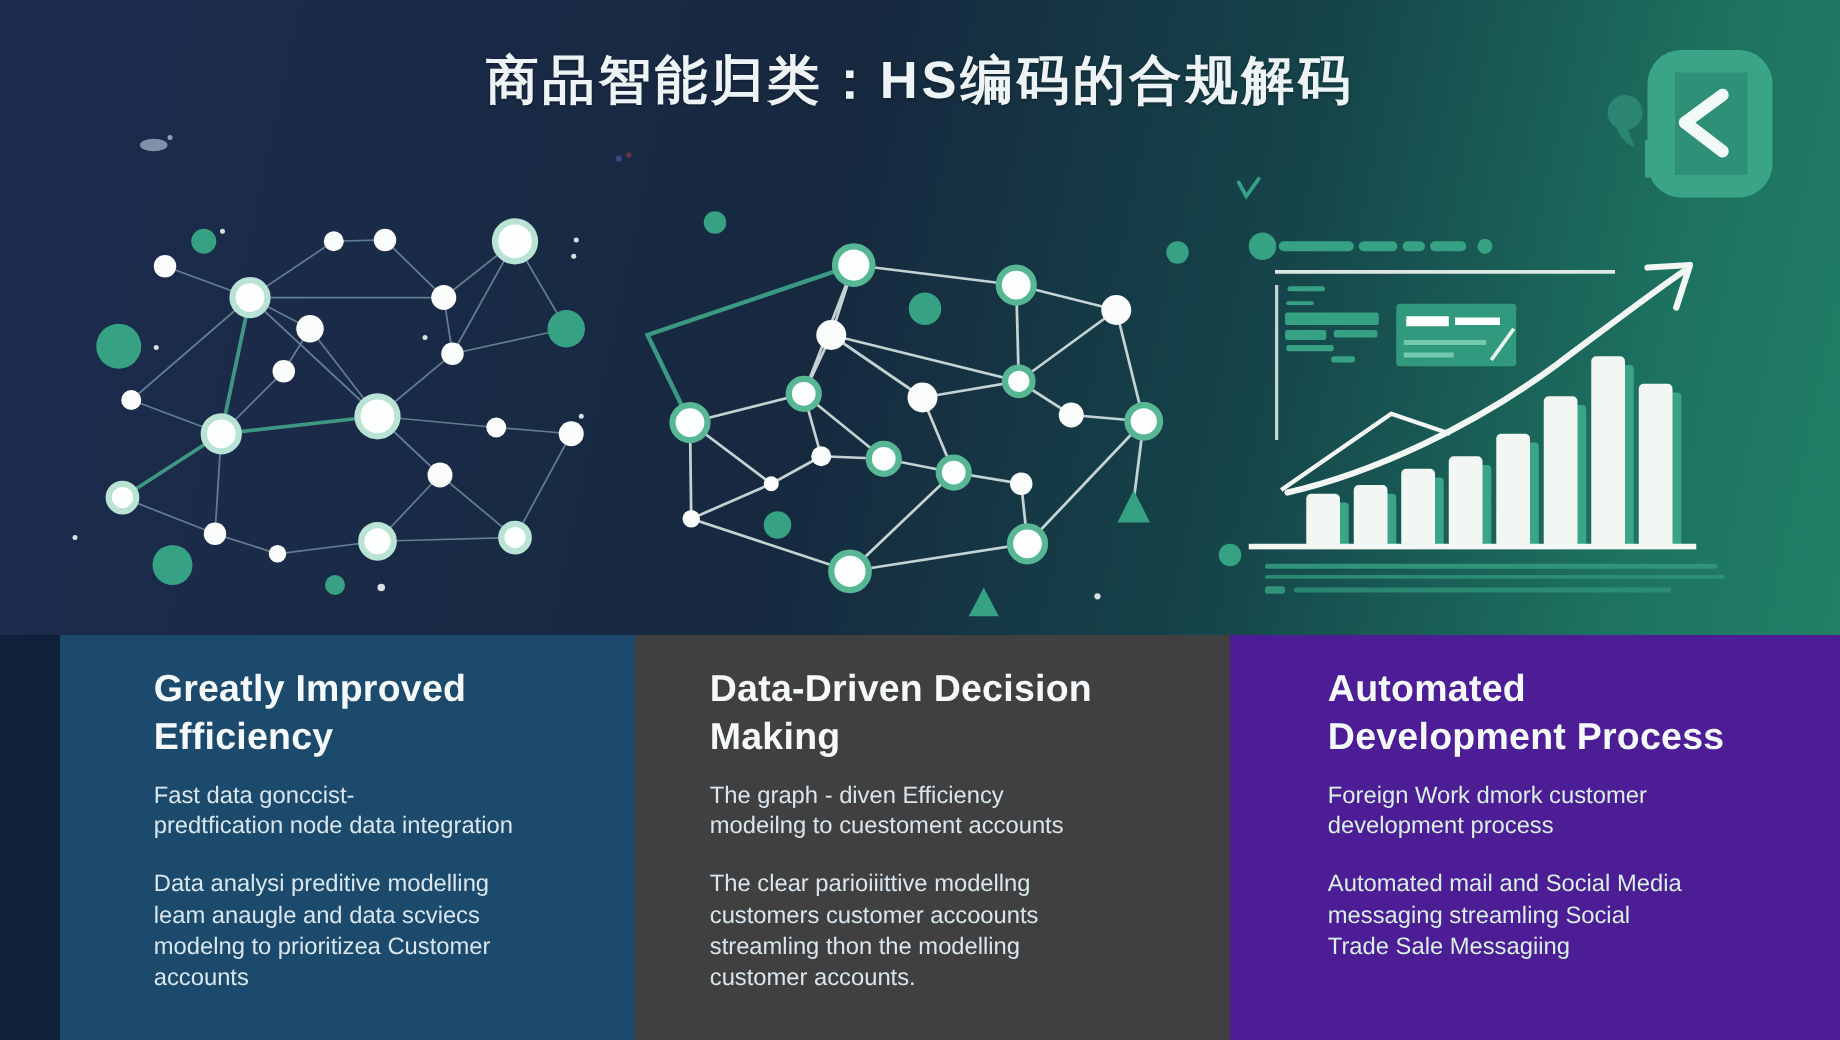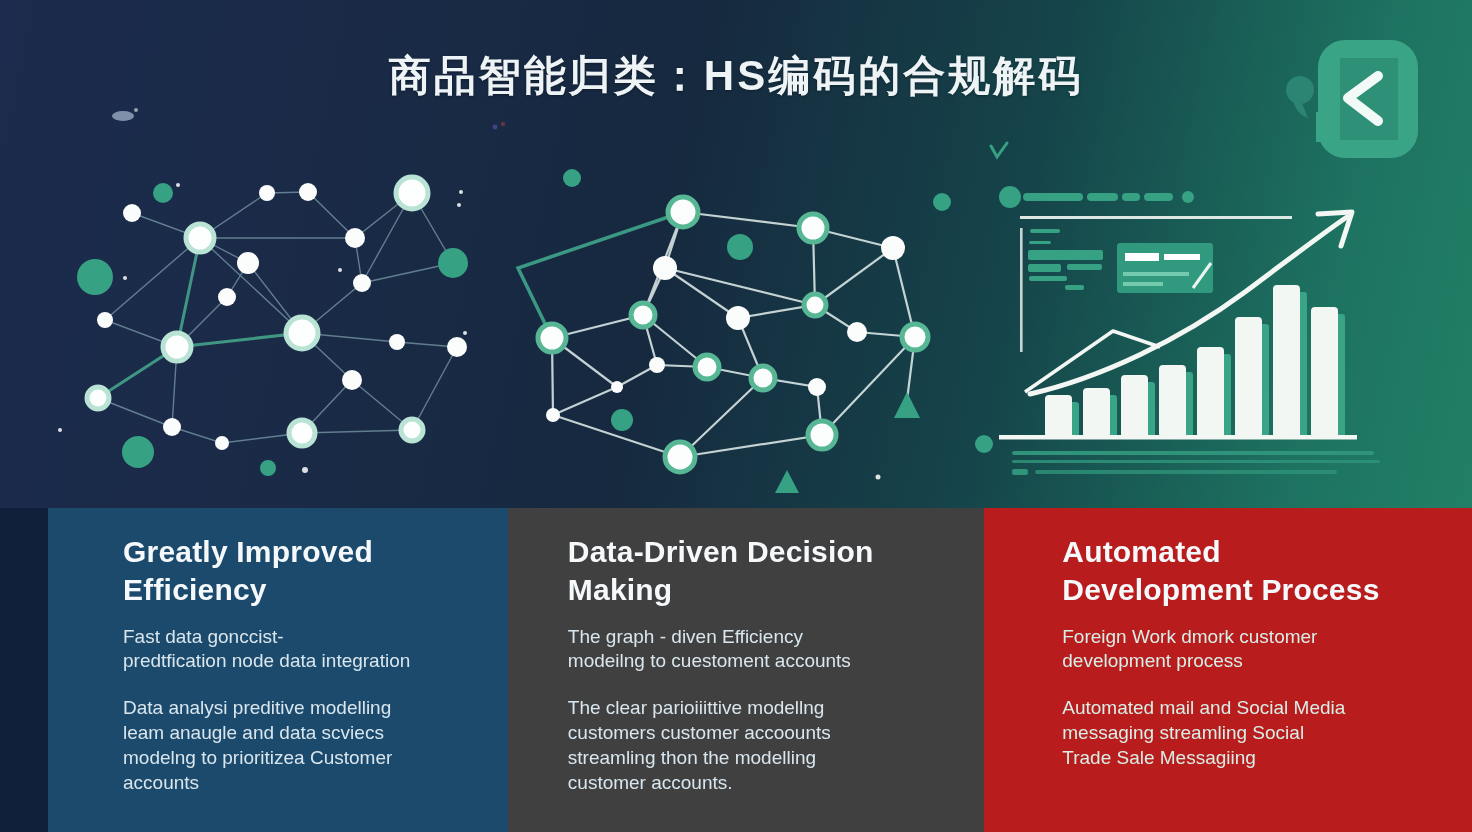--- a/index.html
+++ b/index.html
@@ -4,32 +4,32 @@
 <style>
   * { margin:0; padding:0; box-sizing:border-box; }
   html,body { width:1472px; height:832px; overflow:hidden; background:#10203a;
               font-family:"Liberation Sans","DejaVu Sans",sans-serif; }
   .slide { position:relative; width:1472px; height:832px; }
 
   
   .hero { position:relative; width:1472px; height:508px;
           background:linear-gradient(102deg,#1c2b4d 0%,#192a45 30%,#16293f 45%,#15454a 68%,#1d7260 88%,#228066 100%); }
   .hero-svg { position:absolute; left:0; top:0; }
-  .slide-title { position:absolute; top:48px; left:0; width:100%; text-align:center;
+  .slide-title { position:absolute; top:36px; left:0; width:100%; text-align:center;
                  color:#eef3f6; font-size:42px; font-weight:bold; letter-spacing:3px;
                  text-shadow:0 1px 3px rgba(0,0,0,.35); z-index:3; }
 
   .logo { position:absolute; left:1278px; top:28px; width:160px; height:142px; z-index:4; }
 
   
   .panels { position:absolute; top:508px; left:0; width:1472px; height:324px; display:flex; }
   .panel { height:324px; padding-top:25px; }
   .panel-1 { width:475px; background:#1c4a6c; padding-left:75px; padding-right:30px;margin-left:48px; }
   .panel-2 { width:493px; background:#404040; padding-left:60px; padding-right:30px; }
-  .panel-3 { width:504px; background:#b91c1c; padding-left:78px; padding-right:30px; }
+  .panel-3 { width:504px; background:#4c1d95; padding-left:78px; padding-right:30px; }
   .panel-heading { color:#f5f9fb; font-size:30px; font-weight:bold; line-height:1.26;
                    letter-spacing:.2px; white-space:pre-line; margin-bottom:16px; }
   .panel-para { color:#d9e6ee; font-size:19px; line-height:1.31; white-space:pre-line; }
   .panel-para + .panel-para { margin-top:22px; }
   .panel-3 .panel-para { color:#d8efe7; }
 </style>
 </head>
 <body>
 
 <div class="slide">

